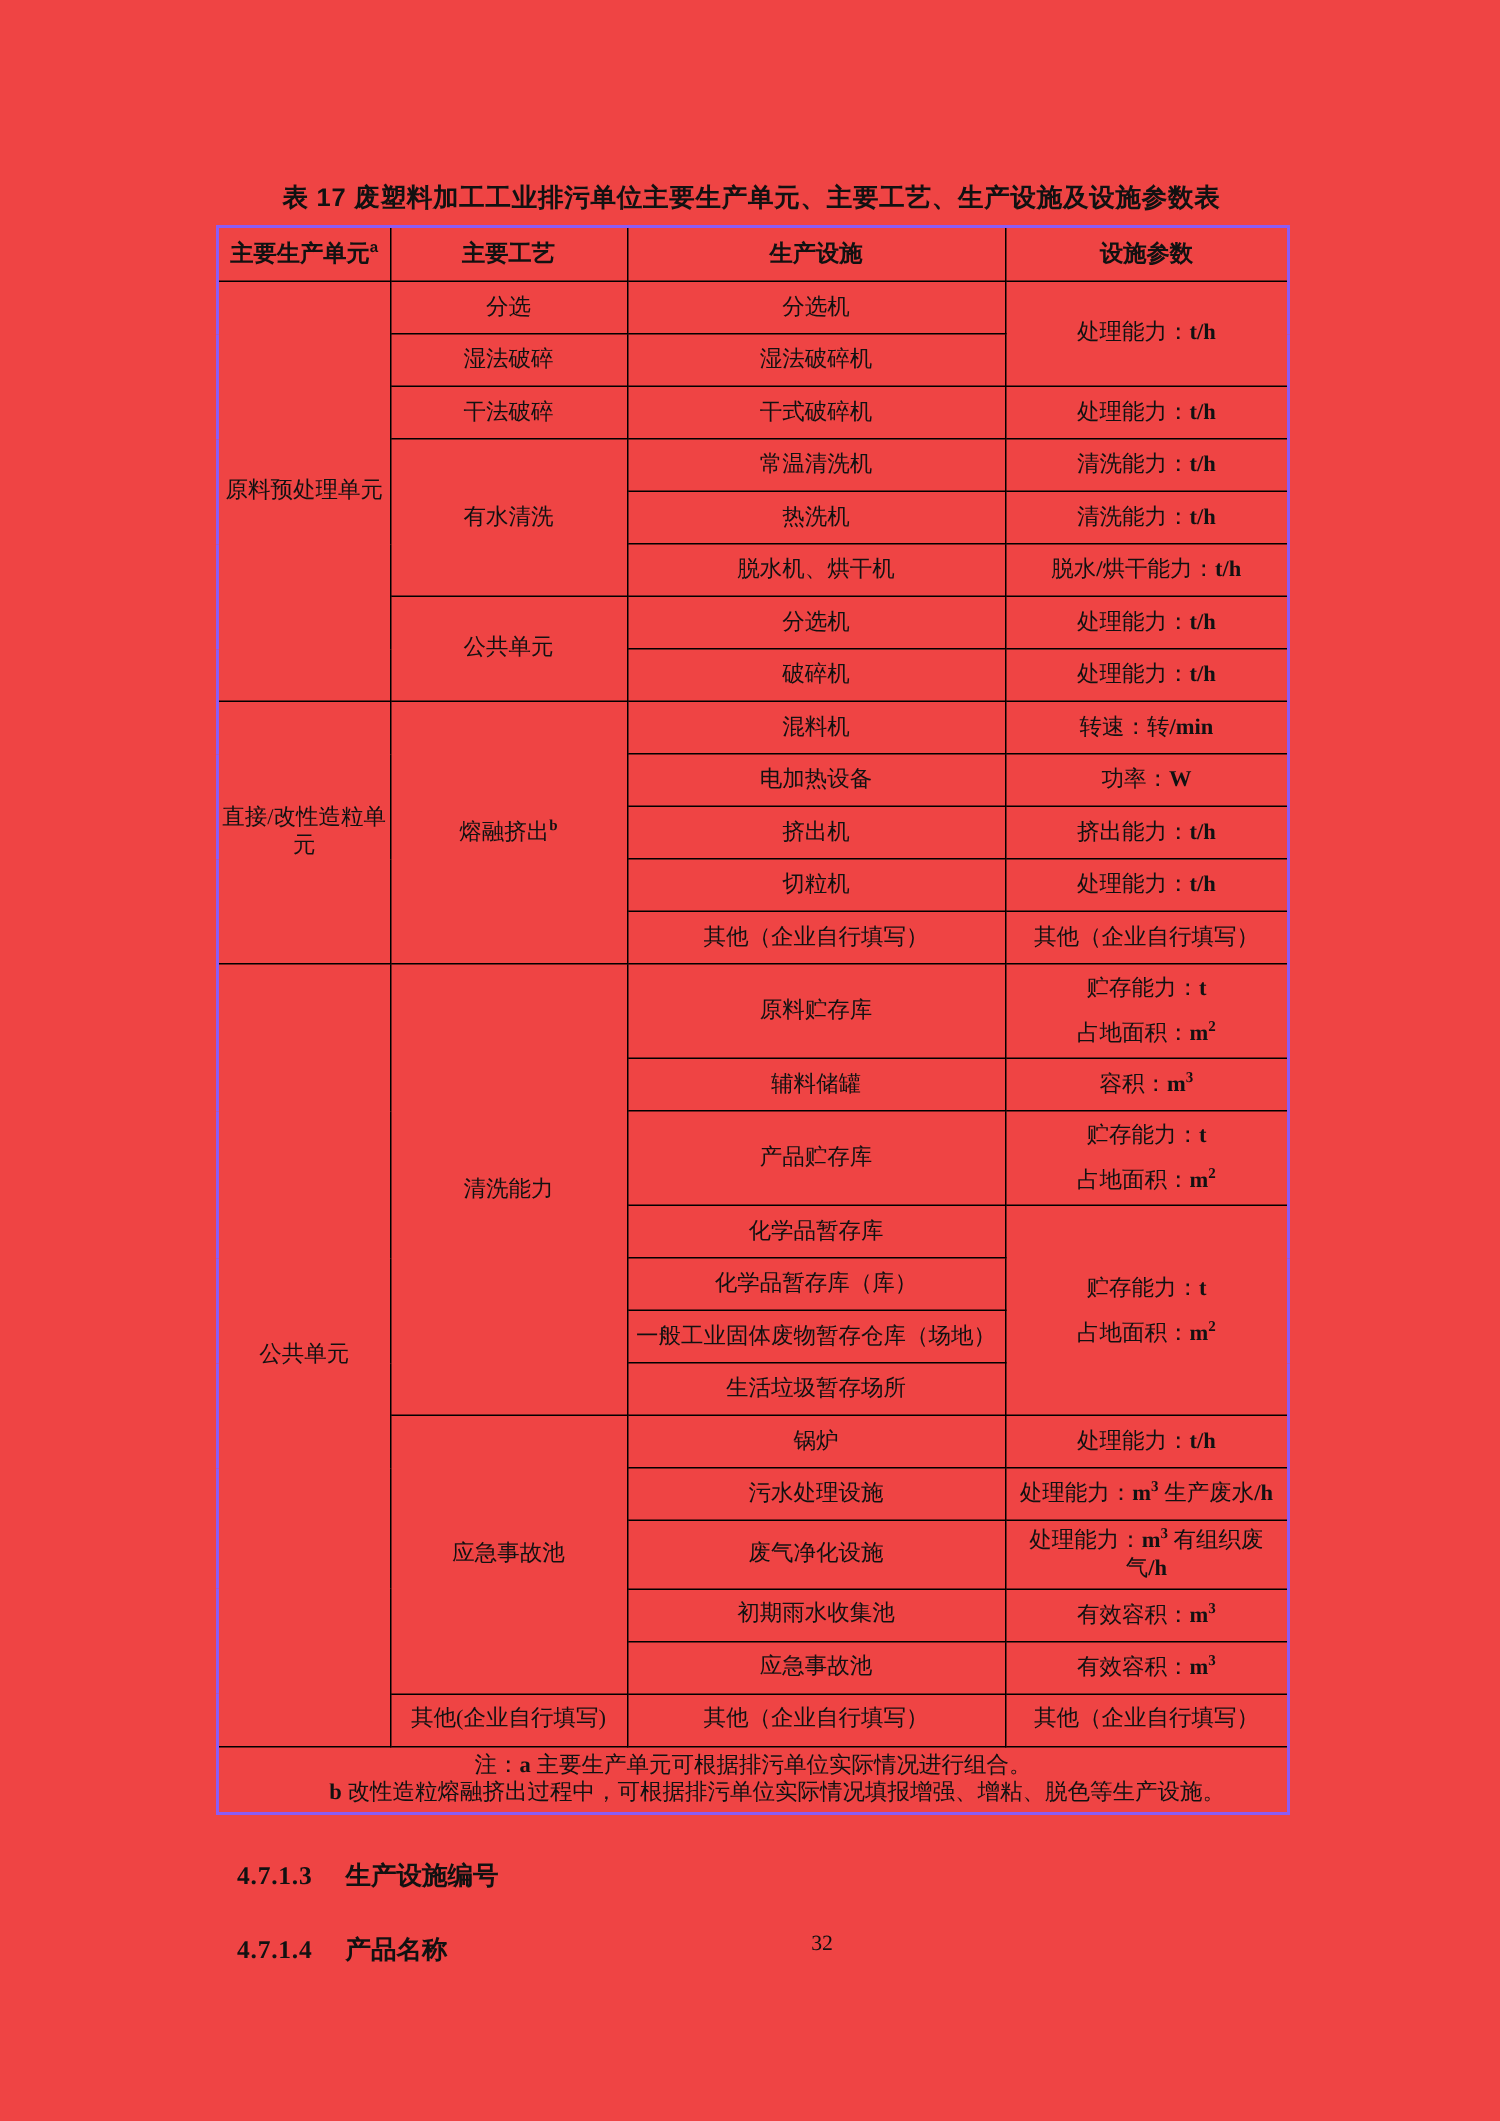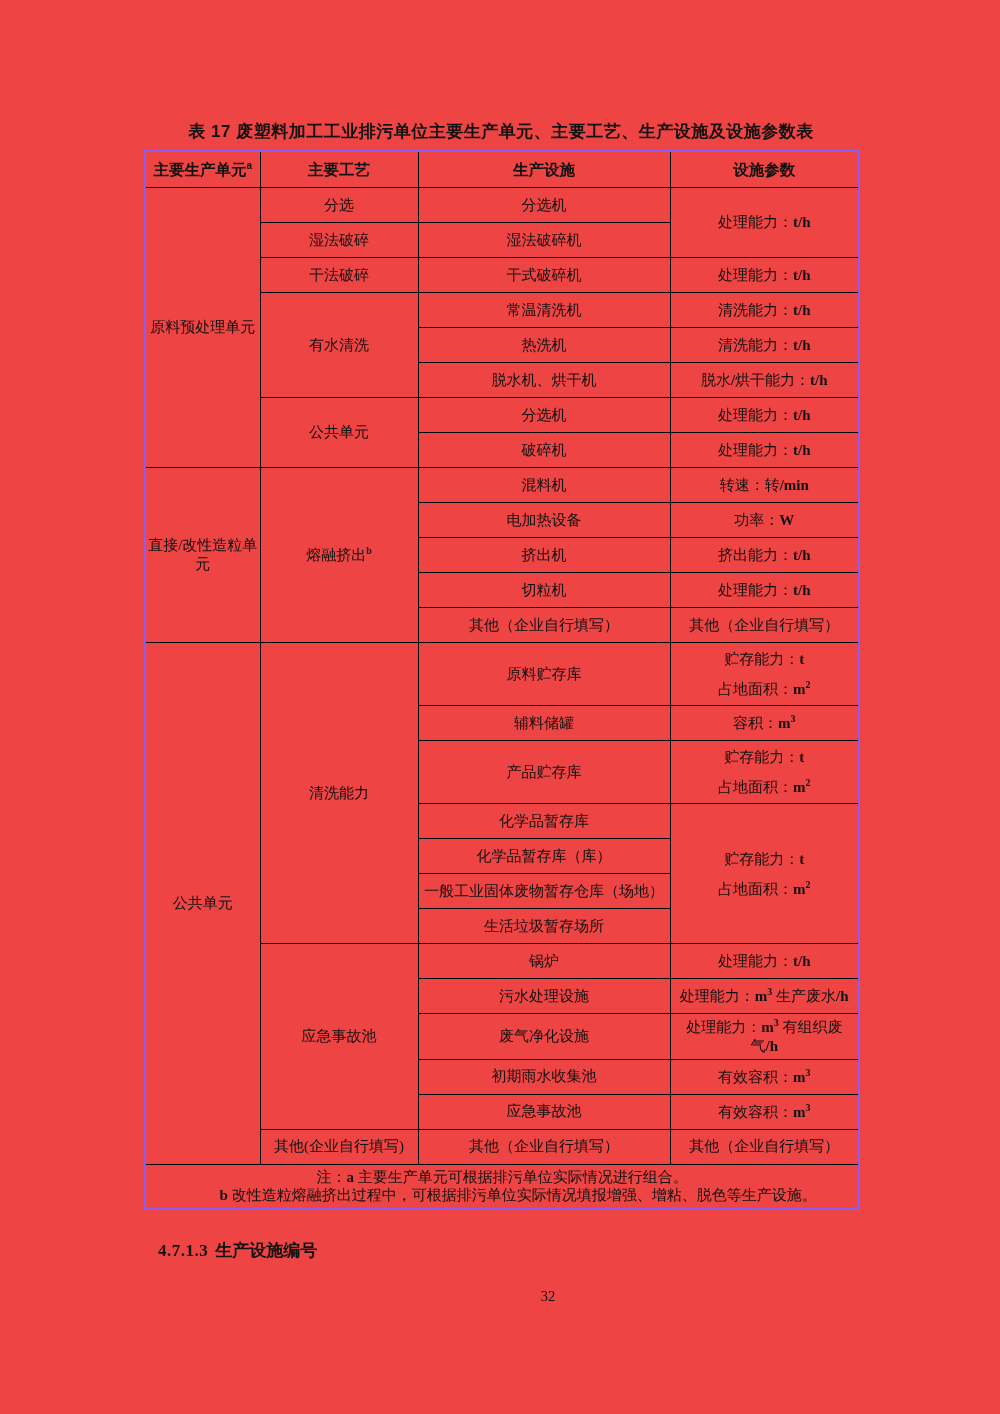--- a/index.html
+++ b/index.html
@@ -11,21 +11,21 @@
   table.t17 th, table.t17 td{border:1.5px solid #000;text-align:center;vertical-align:middle;font-size:15px;line-height:1.25;padding:3px 2px;height:28px;overflow:hidden;}
   table.t17 th{font-weight:bold;font-size:15.5px;height:29px;font-family:"Liberation Sans","DejaVu Sans",sans-serif;}
   td.tall{height:52px;}
   td sup, th sup{font-size:10px;font-weight:bold;}
   td b{font-family:"Liberation Serif","DejaVu Serif",serif;}
   .pline{line-height:26px;}
   td.note-cell{text-align:left;padding:5px 8px 7px 8px;height:auto;font-size:15px;line-height:1.55;}
   .note-line2{padding-left:2.15em;}
   .section-heading{margin:29px 0 0 14px;font-size:17px;white-space:nowrap;}
   .h-num{font-family:"Liberation Serif","DejaVu Serif",serif;font-weight:bold;letter-spacing:.5px;}
-  .h-title{font-family:"Liberation Sans","DejaVu Sans",sans-serif;font-weight:bold;margin-left:7px;}
+  .h-title{font-family:"Liberation Sans","DejaVu Sans",sans-serif;font-weight:bold;margin-left:22px;}
   .body-para{margin:21px 0 0 0;font-size:18px;line-height:40px;text-indent:2em;text-align:justify;}
   .page-number{position:absolute;left:0;top:1288px;width:100%;text-align:center;font-size:14.5px;padding-left:48px;}
 </style>
 </head>
 <body>
 
 <div class="page">
   <div class="content">
 
     <div class="doc-title">表 17 废塑料加工工业排污单位主要生产单元、主要工艺、生产设施及设施参数表</div>
@@ -173,17 +173,20 @@
             <div class="note-line2 u"><b>b</b> 改性造粒熔融挤出过程中，可根据排污单位实际情况填报增强、增粘、脱色等生产设施。</div>
           </td>
         </tr>
       </tbody>
     </table>
 
     <div class="section-heading">
       <span class="h-num">4.7.1.3</span><span class="h-title">生产设施编号</span>
     </div>
 
+    <div class="section-heading" style="margin-top:26px;">
+      <span class="h-num">4.7.1.4</span><span class="h-title">产品名称</span>
+    </div>
 
   </div>
 
   <div class="page-number">32</div>
 </div>
 
 </body></html>

